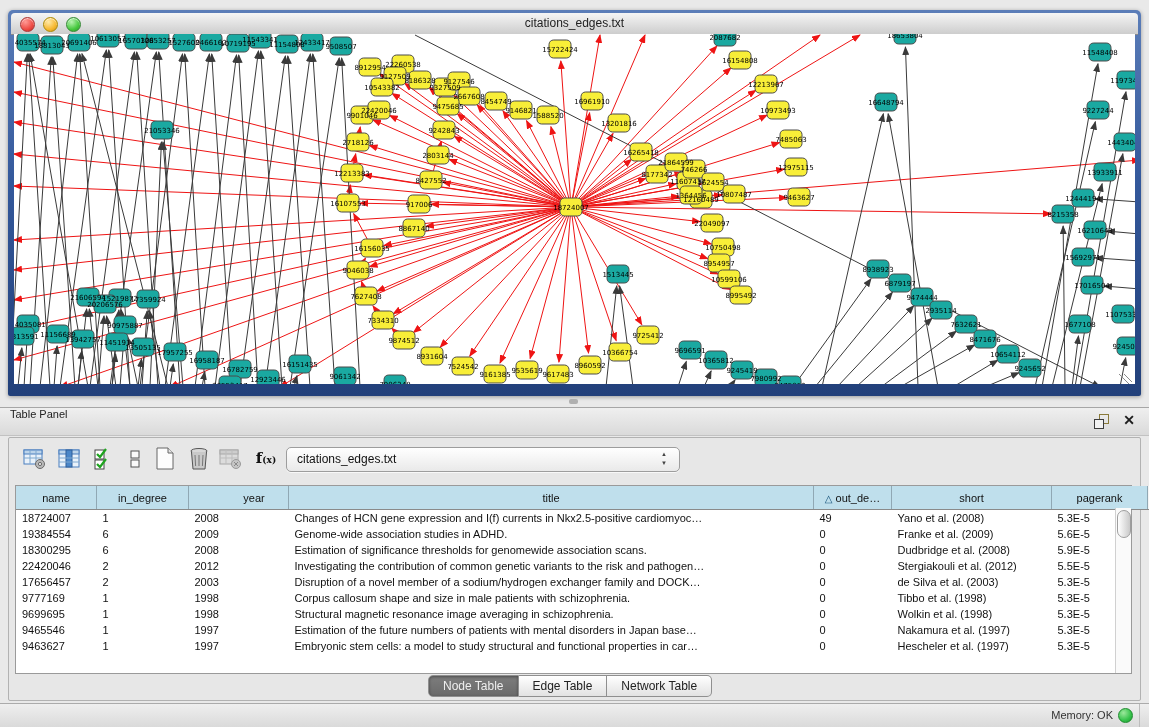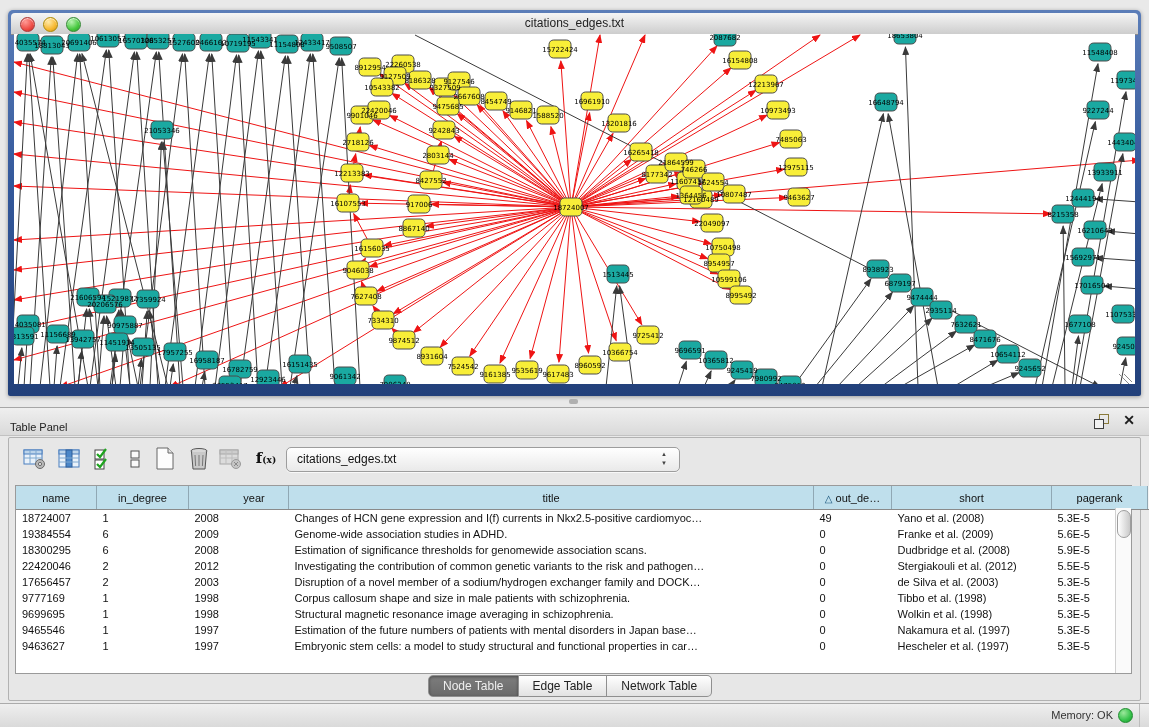--- a/index.html
+++ b/index.html
@@ -19,21 +19,21 @@
   .light.green{background:radial-gradient(circle at 35% 30%,#b8f3b0,#46c83e 60%,#2a9427);border:1px solid #383;}
   .graph-canvas{position:absolute;left:6px;top:24px;right:6px;bottom:12px;background:#fff;overflow:hidden;}
   .graph-canvas svg{display:block;width:100%;height:100%;}
   
   .splitter{position:absolute;left:0;top:396px;width:100%;height:11px;}
   .splitter-handle{position:absolute;left:569px;top:3px;width:9px;height:5px;background:#b0b0b0;border-radius:2px;}
   
   .panel-titlebar{position:absolute;left:0;top:407px;width:100%;height:27px;
     background:linear-gradient(#efefef,#dadada);border-top:1px solid #a6a6a6;border-bottom:1px solid #c2c2c2;
     font-size:11px;color:#222;}
-  .panel-titlebar .ptitle{position:absolute;left:10px;top:13px;text-align:right;}
+  .panel-titlebar .ptitle{position:absolute;left:10px;top:0;text-align:right;}
   .float-btn{position:absolute;right:40px;top:6px;width:15px;height:15px;cursor:default;}
   .float-back{position:absolute;right:0;top:0;width:8px;height:8px;border:1px solid #8a7a3a;background:transparent;}
   .float-front{position:absolute;left:0;bottom:0;width:8px;height:8px;border:1px solid #3c3c3c;background:#f2f2f2;}
   .close-btn{position:absolute;right:14px;top:4px;font-size:14px;font-weight:bold;color:#1c1c1c;}
   .panel-body{position:absolute;left:8px;top:437px;width:1131px;height:262px;background:#e7e7e7;
     border:1px solid #b2b2b2;border-radius:2px;}
   
   .toolbar{position:absolute;left:0;top:0;width:100%;height:42px;}
   .tbtn{position:absolute;top:7px;width:28px;height:28px;background:transparent;border:none;padding:0;}
   .tbtn svg{display:block;margin:2px auto;}

